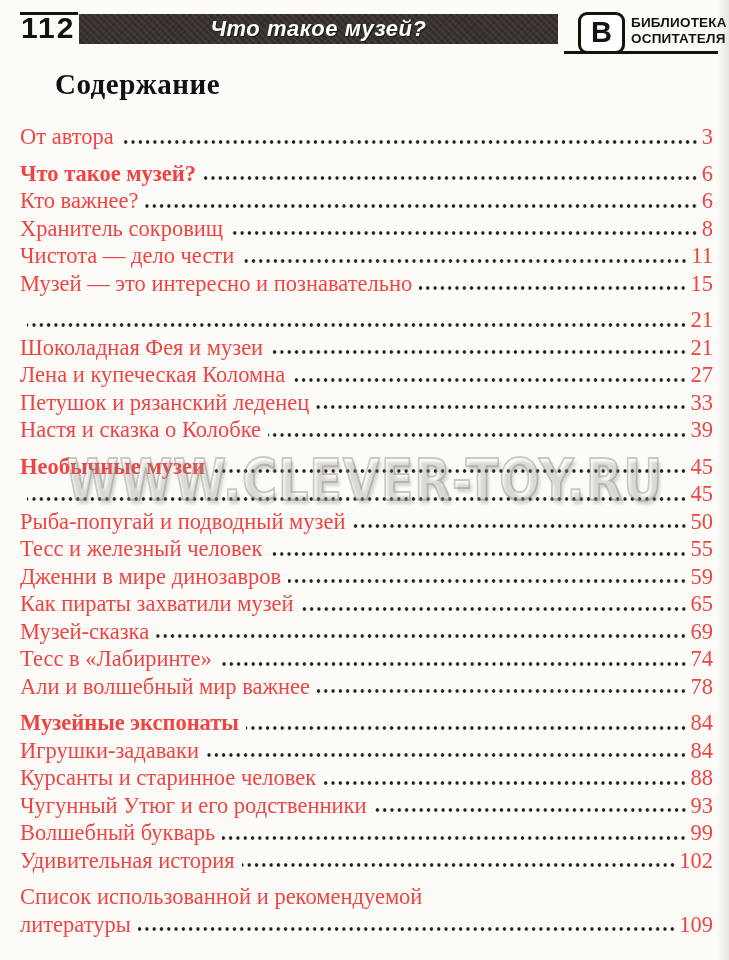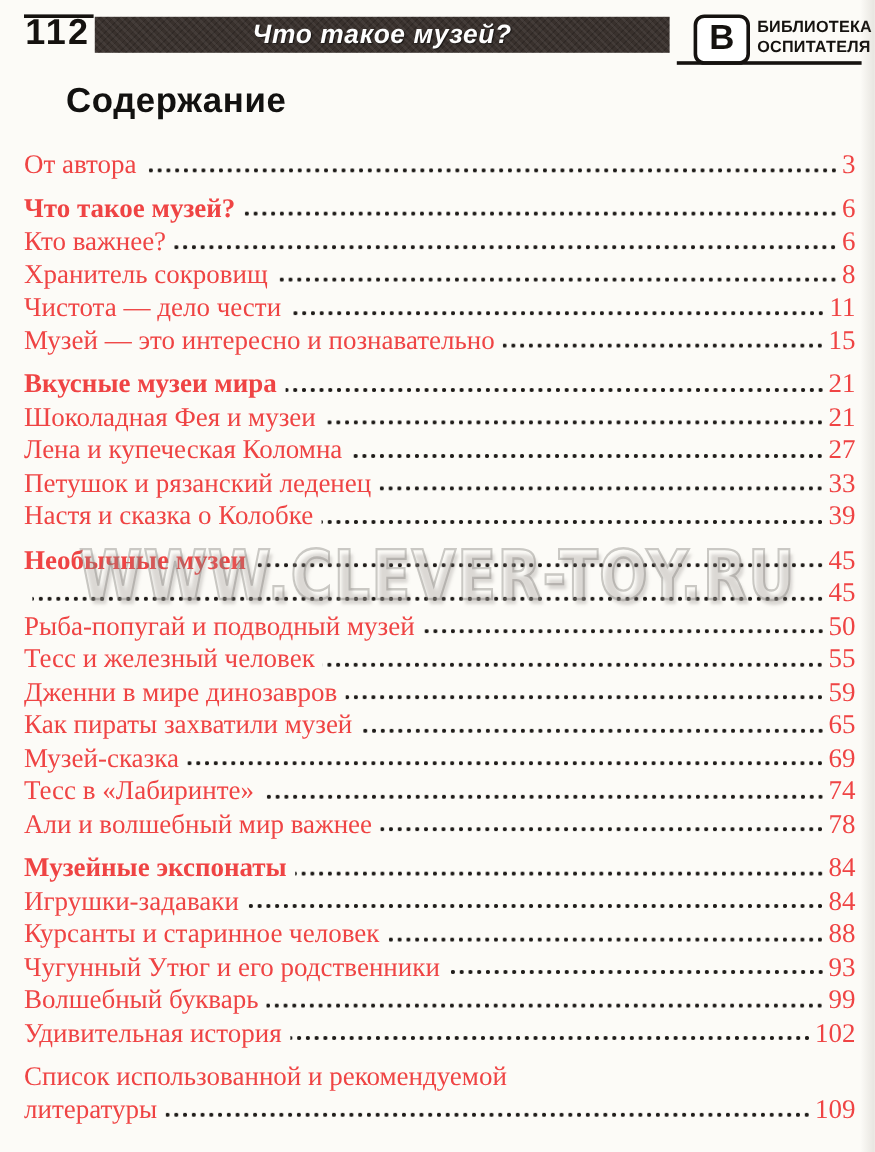--- a/index.html
+++ b/index.html
@@ -69,21 +69,21 @@
     display: flex; flex-direction: column;
   }
   .logo-underline {
     position: absolute; left: 564px; top: 51px;
     width: 154px; height: 2.5px; background: #15120f;
   }
 
   
   .toc-title {
     position: absolute; left: 55px; top: 68px; margin: 0;
-    font-family: Liberation Sans, sans-serif;
+    font-family: Liberation Serif, serif;
     font-weight: bold; font-size: 29px; letter-spacing: 0.5px;
     color: #121110;
   }
   .toc {
     position: absolute; left: 20px; top: 123px; width: 693px;
     font-size: 22.5px; color: #ef4444;
   }
   .toc-row {
     display: flex; align-items: flex-end;
     line-height: 27.5px;
@@ -161,21 +161,20 @@
         <span class="toc-label">Чистота — дело чести</span>
         <span class="toc-leader"></span>
         <span class="toc-page">11</span>
       </div>
       <div class="toc-row">
         <span class="toc-label">Музей — это интересно и познавательно</span>
         <span class="toc-leader"></span>
         <span class="toc-page">15</span>
       </div>
       <div class="toc-row bold gap">
-        <span class="toc-label">Вкусные музеи мира</span>
         <span class="toc-leader"></span>
         <span class="toc-page">21</span>
       </div>
       <div class="toc-row">
         <span class="toc-label">Шоколадная Фея и музеи</span>
         <span class="toc-leader"></span>
         <span class="toc-page">21</span>
       </div>
       <div class="toc-row">
         <span class="toc-label">Лена и купеческая Коломна</span>

